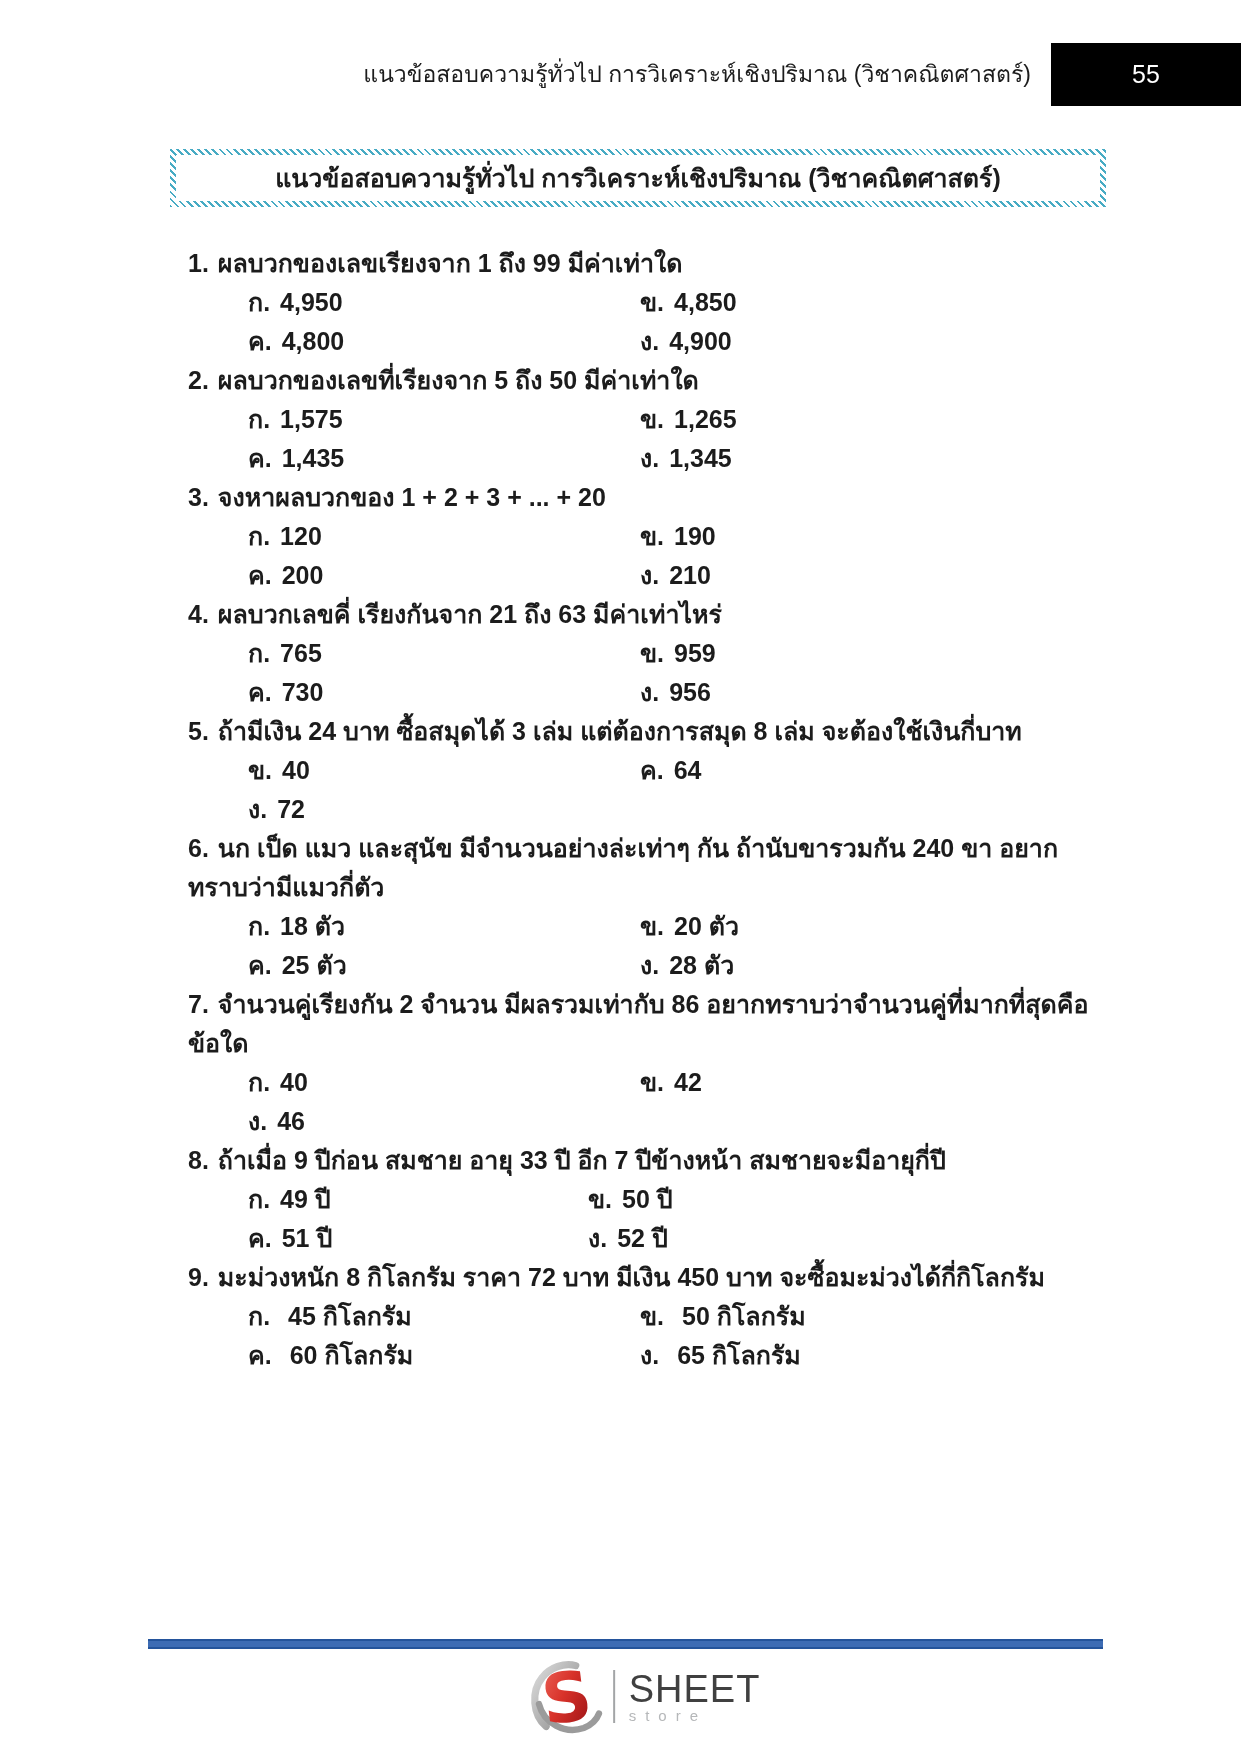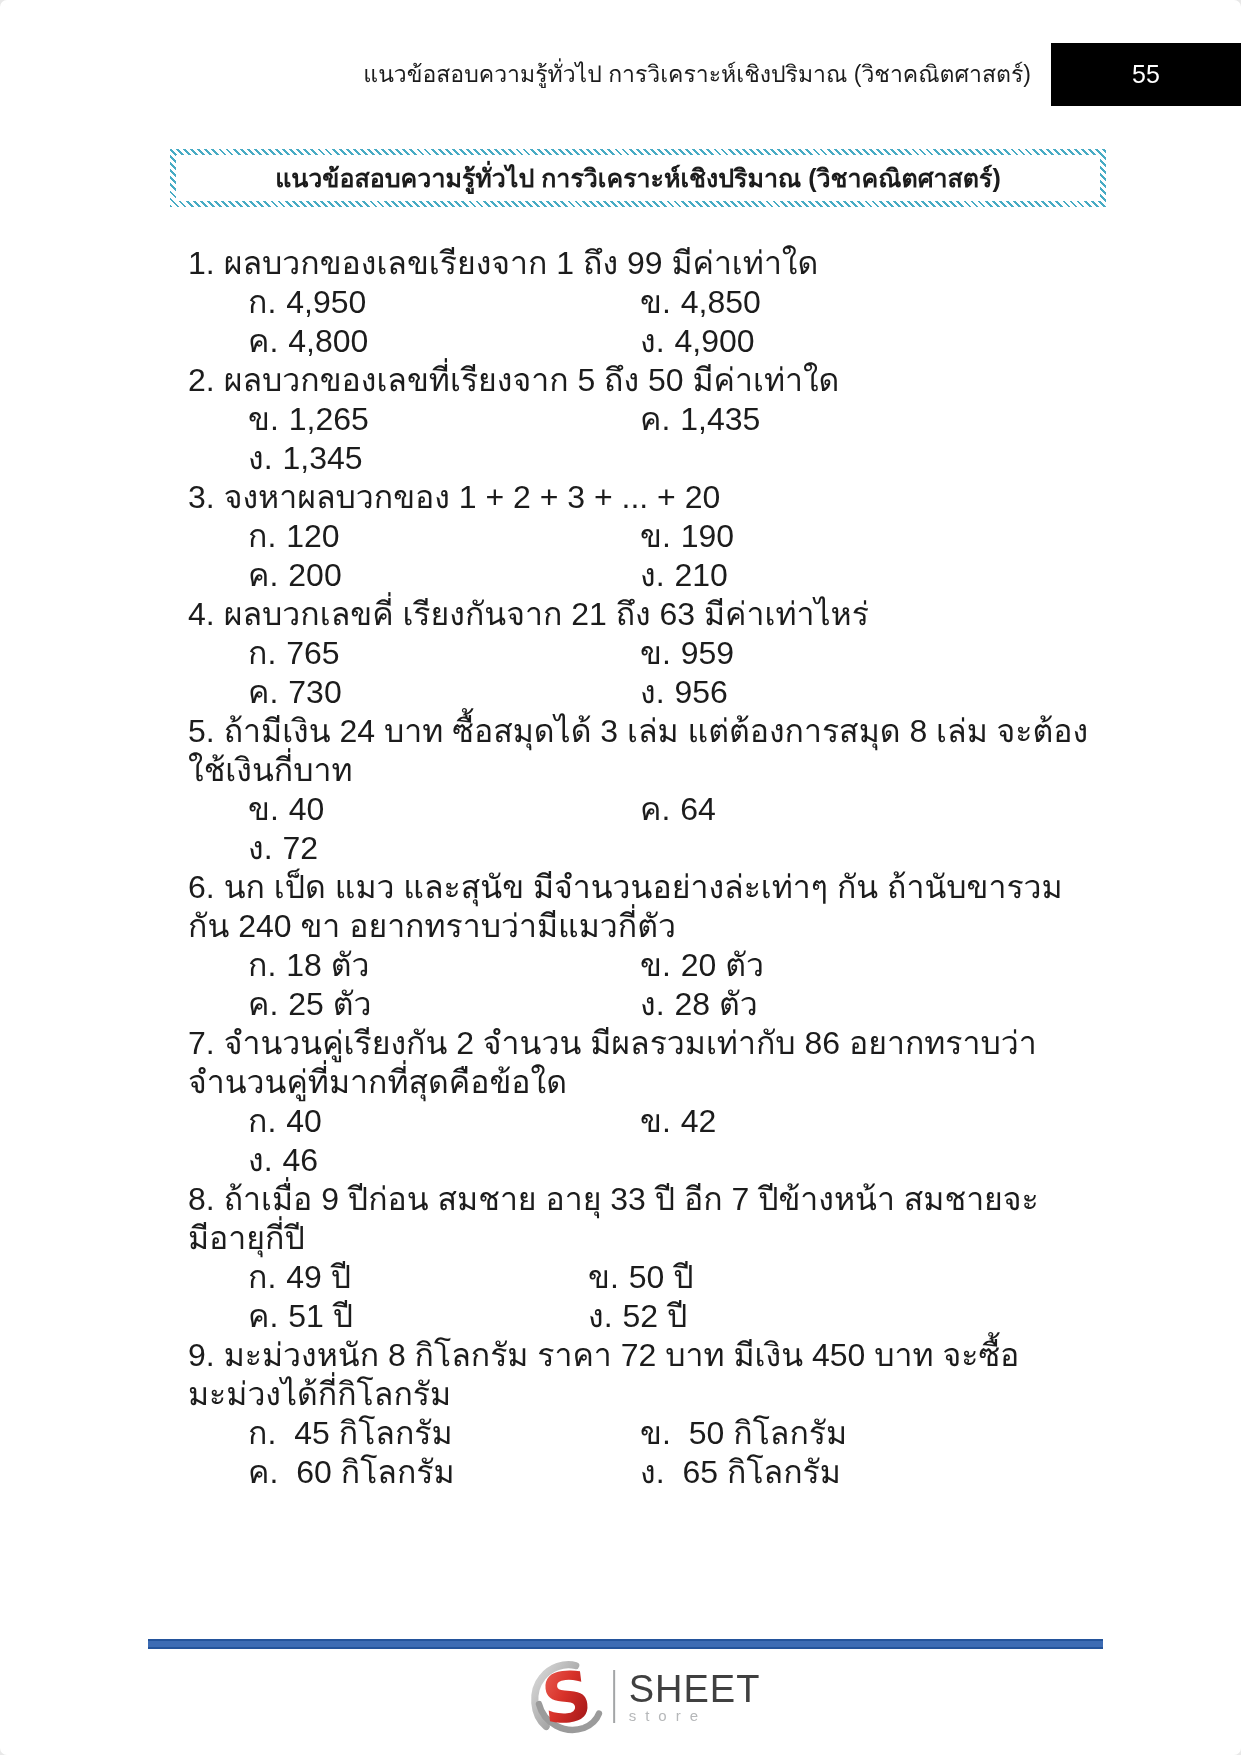--- a/index.html
+++ b/index.html
@@ -4,21 +4,20 @@
 <style>
   html,body{margin:0;padding:0;background:#e8e8e8;}
   .page{
     position:relative;
     width:1241px;height:1755px;
     margin:0 auto;
     background:#ffffff;
     color:#1c1c1c;
     font-family:"Liberation Sans","DejaVu Sans",sans-serif;
     overflow:hidden;
-    border-radius:7px;
   }
 
   
   .page-header{
     position:absolute;top:51px;left:0;right:0;height:46px;
     display:flex;align-items:center;justify-content:flex-end;
   }
   .running-head{font-size:23px;margin-right:20px;white-space:nowrap;}
   .page-number-badge{
     width:190px;height:63px;background:#000000;color:#ffffff;
@@ -34,21 +33,21 @@
   .title-box-inner{
     position:absolute;left:6px;right:6px;top:6px;bottom:6px;
     background:#ffffff;
     display:flex;align-items:center;justify-content:center;
     font-size:25px;font-weight:bold;white-space:nowrap;
   }
 
   
   .question-list{
     position:absolute;left:188px;top:244px;width:914px;
-    font-size:32px;line-height:39px;
+    font-size:25px;line-height:39px;font-weight:bold;
   }
   .q-line{line-height:39px;}
   .q-num{margin-right:9px;}
   .options{
     padding-left:60px;
     display:grid;
     grid-template-columns:392px 1fr;
   }
   .option{line-height:39px;white-space:nowrap;}
   .opt-label{margin-right:10px;}
@@ -112,20 +111,23 @@
           <span class="opt-label">ง.</span><span class="opt-value">4,900</span>
         </div>
       </div>
     </div>
 
     <div class="question">
       <div class="q-line">
         <span class="q-num">2.</span><span class="q-text">ผลบวกของเลขที่เรียงจาก 5 ถึง 50 มีค่าเท่าใด</span>
       </div>
       <div class="options">
+        <div class="option">
+          <span class="opt-label">ก.</span><span class="opt-value">1,575</span>
+        </div>
         <div class="option">
           <span class="opt-label">ข.</span><span class="opt-value">1,265</span>
         </div>
         <div class="option">
           <span class="opt-label">ค.</span><span class="opt-value">1,435</span>
         </div>
         <div class="option">
           <span class="opt-label">ง.</span><span class="opt-value">1,345</span>
         </div>
       </div>

